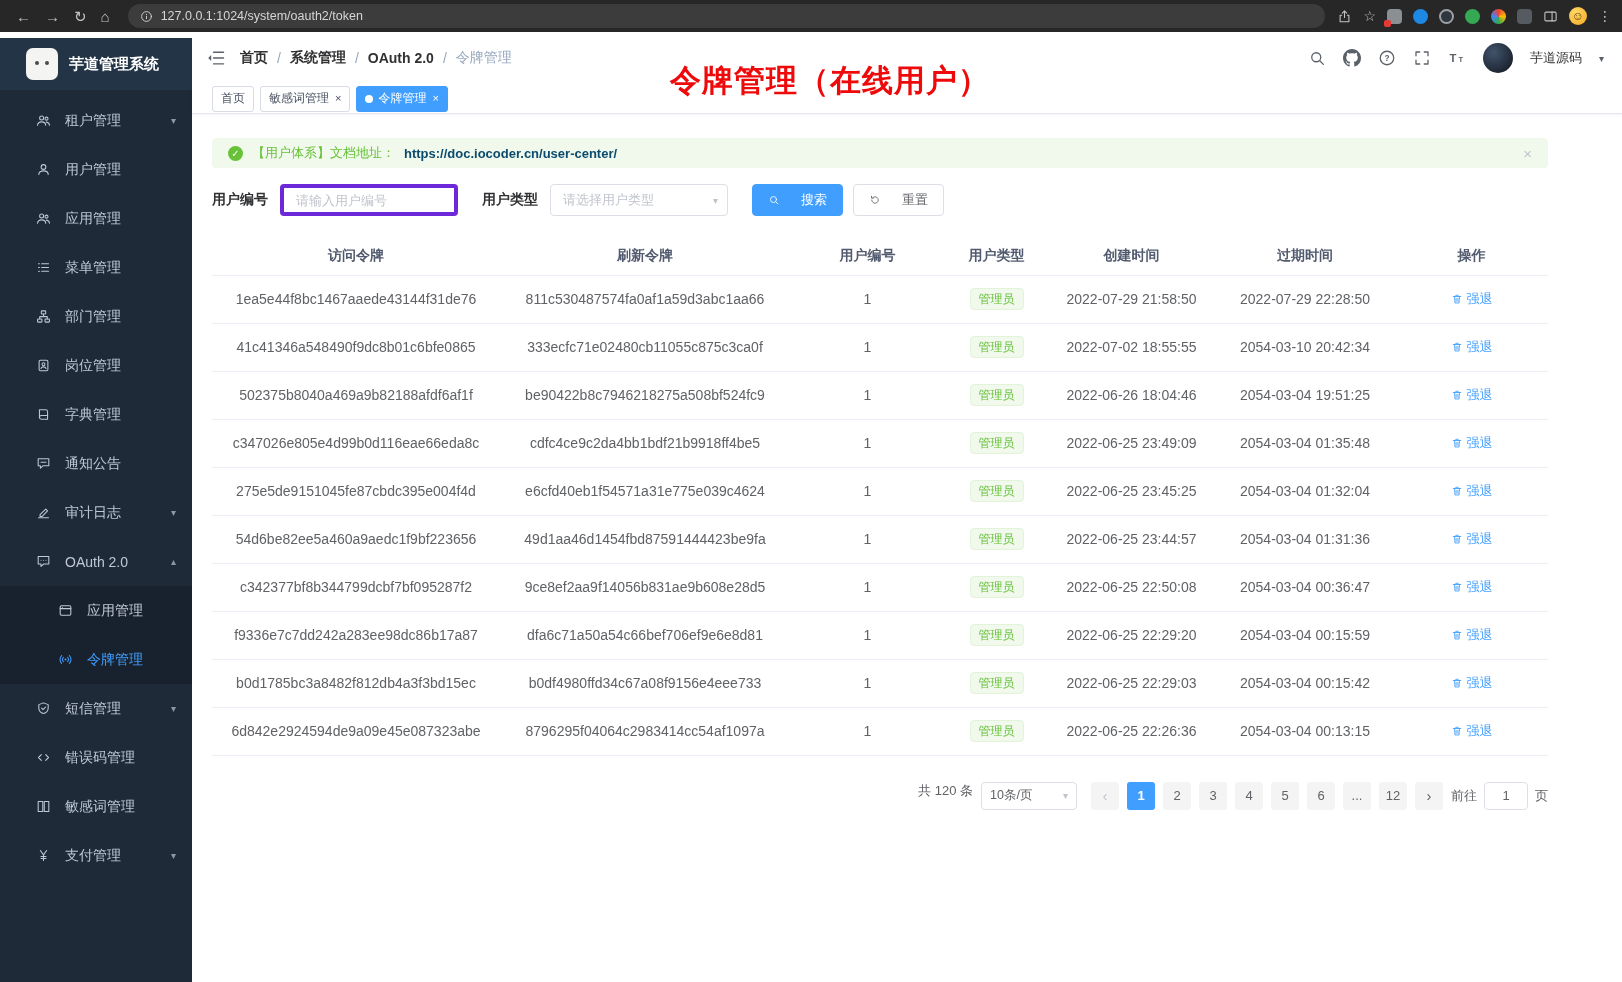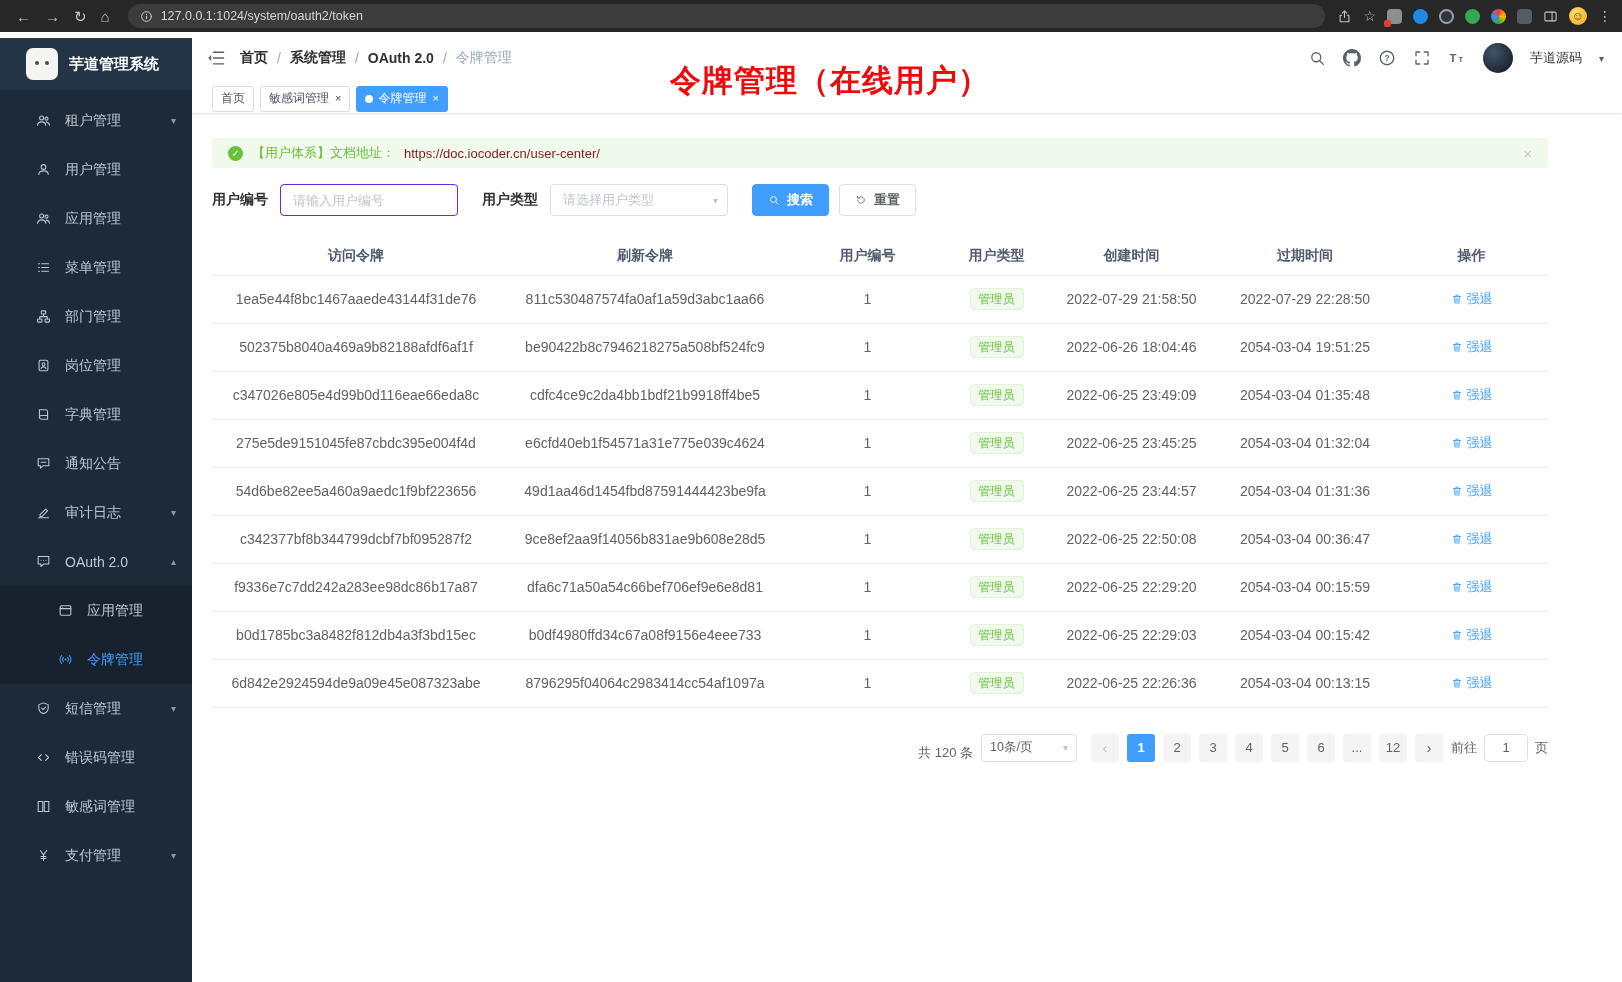--- a/index.html
+++ b/index.html
@@ -61,43 +61,43 @@
   .tabsbar { height:30px; flex-shrink:0; display:flex; align-items:center; gap:6px; padding:0 20px; border-bottom:1px solid #e4e7ed; box-shadow:0 1px 3px rgba(0,0,0,.05); }
   .tab { height:26px; display:flex; align-items:center; gap:5px; border:1px solid #d8dce5; border-radius:3px; background:#fff; color:#495060; font-size:12px; padding:0 8px; cursor:pointer; white-space:nowrap; }
   .tab .dot { width:8px; height:8px; border-radius:50%; background:#fff; }
   .tab .close { font-size:11px; line-height:1; margin-left:1px; }
   .tab.active { background:#409eff; border-color:#409eff; color:#fff; }
 
   
   .content { padding:24px 0 0 20px; }
   .alert { width:1336px; height:30px; background:#f0f9eb; border-radius:4px; display:flex; align-items:center; gap:9px; padding:0 16px; font-size:13px; color:#67c23a; }
   .alert .check { width:15px; height:15px; border-radius:50%; background:#67c23a; color:#fff; font-size:10px; display:flex; align-items:center; justify-content:center; flex-shrink:0; }
-  .alert a { color:#7f1d1d; text-decoration:none; cursor:pointer; }
+  .alert a { color:#0c4a6e; text-decoration:none; cursor:pointer;font-weight:bold; }
   .alert .aclose { margin-left:auto; color:#c0c4cc; font-size:15px; cursor:pointer; }
 
   .filters { margin-top:16px; display:flex; align-items:center; font-size:14px; }
   .flabel { font-weight:700; color:#303133; margin-right:12px; }
   .flabel.second { margin-left:24px; }
-  .finput { width:178px; height:32px; border:1px solid #6d28d9; border-radius:4px; padding:0 12px; font-size:13px; color:#606266; outline:none; }
+  .finput { width:178px; height:32px; border:4px solid #6d28d9; border-radius:4px; padding:0 12px; font-size:13px; color:#606266; outline:none; }
   .finput::placeholder { color:#c0c4cc; }
   .fselect { width:178px; height:32px; border:1px solid #dcdfe6; border-radius:4px; display:flex; align-items:center; justify-content:space-between; padding:0 9px 0 12px; font-size:13px; color:#c0c4cc; cursor:pointer; }
   .sel-caret { color:#c0c4cc; font-size:10px; }
-  .btn { height:32px; border-radius:4px; font-size:13px; display:flex; align-items:center; gap:7px; padding:0 15px; cursor:pointer; border:1px solid transparent;font-weight:bold; }
+  .btn { height:32px; border-radius:4px; font-size:13px; display:flex; align-items:center; gap:21px; padding:0 15px; cursor:pointer; border:1px solid transparent; }
   .btn svg { width:12px; height:12px; }
   .btn-search { background:#409eff; color:#fff; margin-left:24px; border-color:#409eff; }
   .btn-reset { background:#fff; color:#606266; border-color:#dcdfe6; margin-left:10px; }
 
   table.grid { width:1336px; margin-top:22px; border-collapse:collapse; table-layout:fixed; }
   .grid th { height:37px; font-size:14px; font-weight:600; color:#515a6e; border-bottom:1px solid #ebeef5; text-align:center; }
   .grid td { height:48px; font-size:14px; color:#606266; text-align:center; border-bottom:1px solid #ebeef5; white-space:nowrap; }
   .badge { display:inline-block; background:#f0f9eb; border:1px solid #e1f3d8; color:#67c23a; border-radius:4px; font-size:12px; line-height:16px; padding:2px 8px; }
   .force-logout { display:inline-flex; align-items:center; gap:4px; color:#409eff; font-size:13px; cursor:pointer; }
   .force-logout svg { width:12px; height:12px; }
 
-  .pagination { width:1336px; margin-top:26px; display:flex; align-items:flex-end; justify-content:flex-end; gap:8px; font-size:13px; color:#606266; }
+  .pagination { width:1336px; margin-top:26px; display:flex; align-items:flex-start; justify-content:flex-end; gap:8px; font-size:13px; color:#606266; }
   .size-select { width:96px; height:28px; border:1px solid #dcdfe6; border-radius:4px; display:flex; align-items:center; justify-content:space-between; padding:0 8px; font-size:12.5px; color:#606266; cursor:pointer; margin-right:6px; }
   .pg-btn { min-width:28px; height:28px; padding:0 4px; background:#f4f4f5; border-radius:3px; display:flex; align-items:center; justify-content:center; color:#606266; cursor:pointer; }
   .pg-btn.active { background:#409eff; color:#fff; font-weight:600; }
   .pg-prev { color:#c0c4cc; font-size:15px; }
   .pg-next { color:#606266; font-size:15px; }
   .pages { display:flex; gap:8px; }
   .goto { display:flex; align-items:center; gap:7px; }
   .goto input { width:44px; height:28px; border:1px solid #dcdfe6; border-radius:4px; text-align:center; font-size:13px; color:#606266; outline:none; }
 
   .sico { fill:none; stroke:currentColor; stroke-width:1.7; stroke-linecap:round; stroke-linejoin:round; }
@@ -448,20 +448,36 @@
             </tr>
           </thead>
         <tbody id="tbody">
             <tr>
     <td>1ea5e44f8bc1467aaede43144f31de76</td>
     <td>811c530487574fa0af1a59d3abc1aa66</td>
     <td>1</td>
     <td><span class="badge">管理员</span></td>
     <td>2022-07-29 21:58:50</td>
     <td>2022-07-29 22:28:50</td>
+    <td>
+      <span class="force-logout">
+        <svg class="sico" viewBox="0 0 24 24">
+                    <path d="M4.5 7h15M9.5 7V4.5h5V7M7 7l.9 13h8.2L17 7M10.2 10.5v6.5M13.8 10.5v6.5"></path>
+                  </svg>
+        <span>强退</span>
+      </span>
+    </td>
+  </tr>
+            <tr>
+    <td>41c41346a548490f9dc8b01c6bfe0865</td>
+    <td>333ecfc71e02480cb11055c875c3ca0f</td>
+    <td>1</td>
+    <td><span class="badge">管理员</span></td>
+    <td>2022-07-02 18:55:55</td>
+    <td>2054-03-10 20:42:34</td>
     <td>
       <span class="force-logout">
         <svg class="sico" viewBox="0 0 24 24">
                     <path d="M4.5 7h15M9.5 7V4.5h5V7M7 7l.9 13h8.2L17 7M10.2 10.5v6.5M13.8 10.5v6.5"></path>
                   </svg>
         <span>强退</span>
       </span>
     </td>
   </tr>
             <tr>

